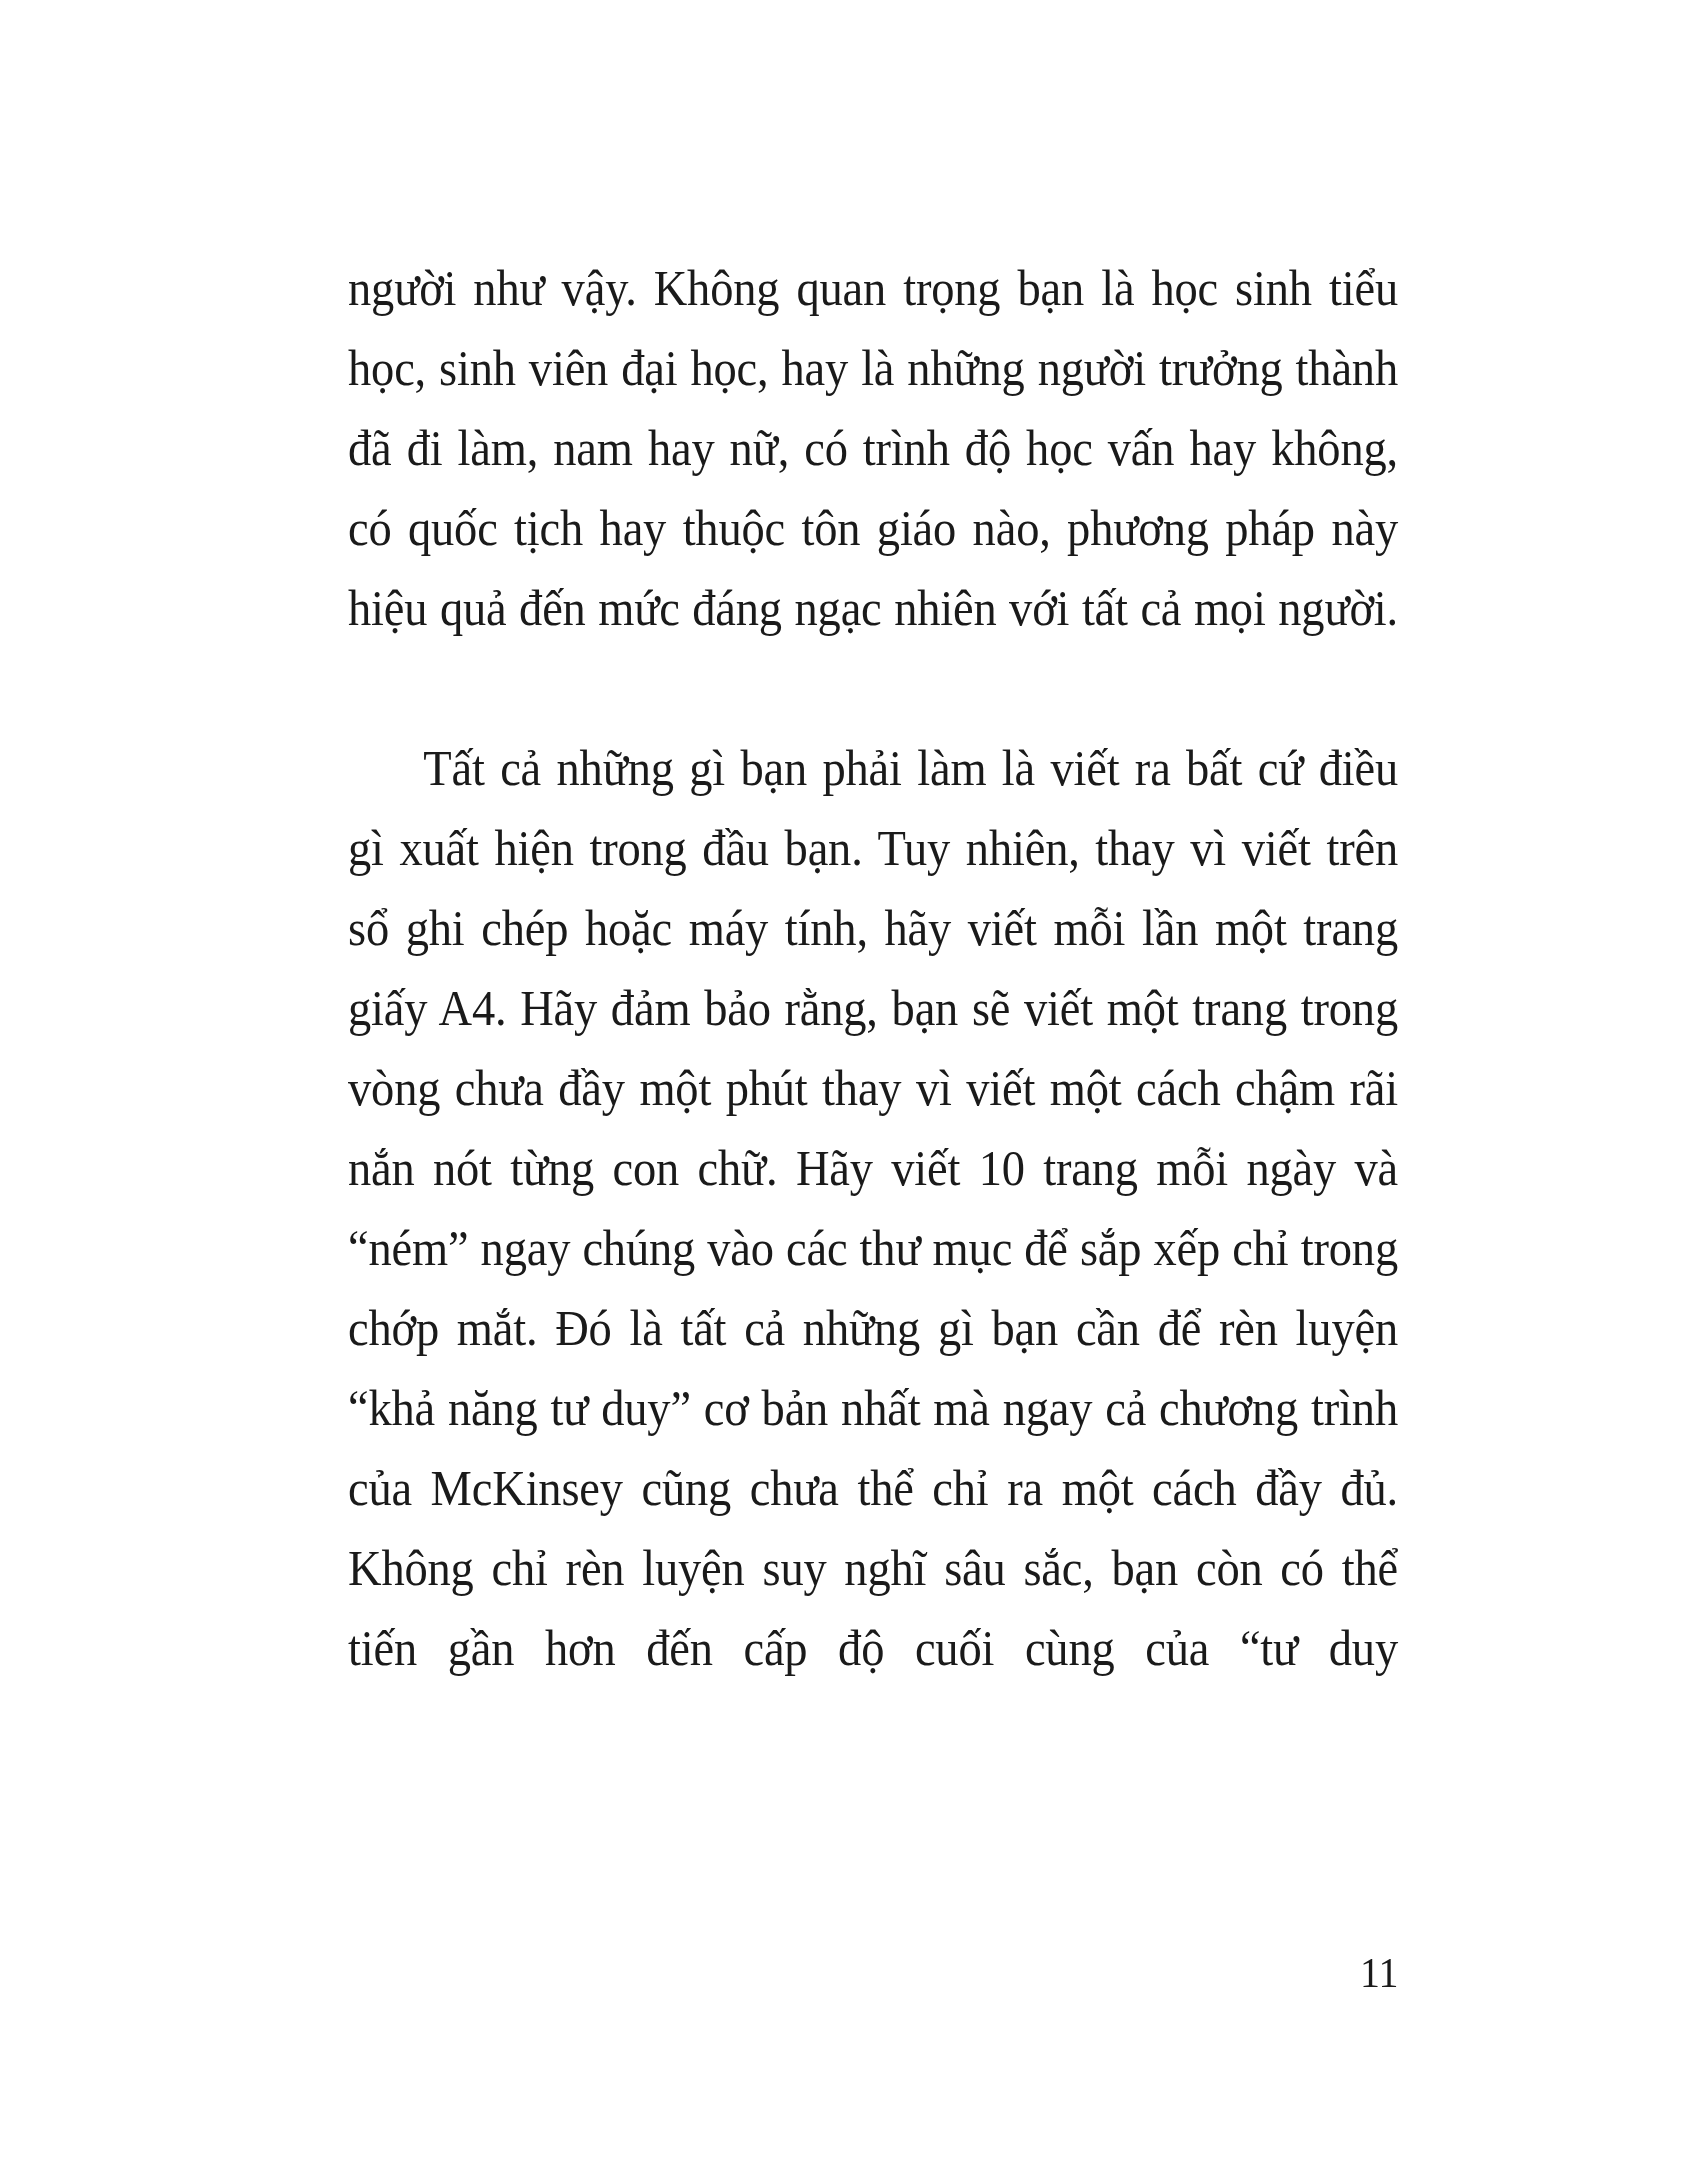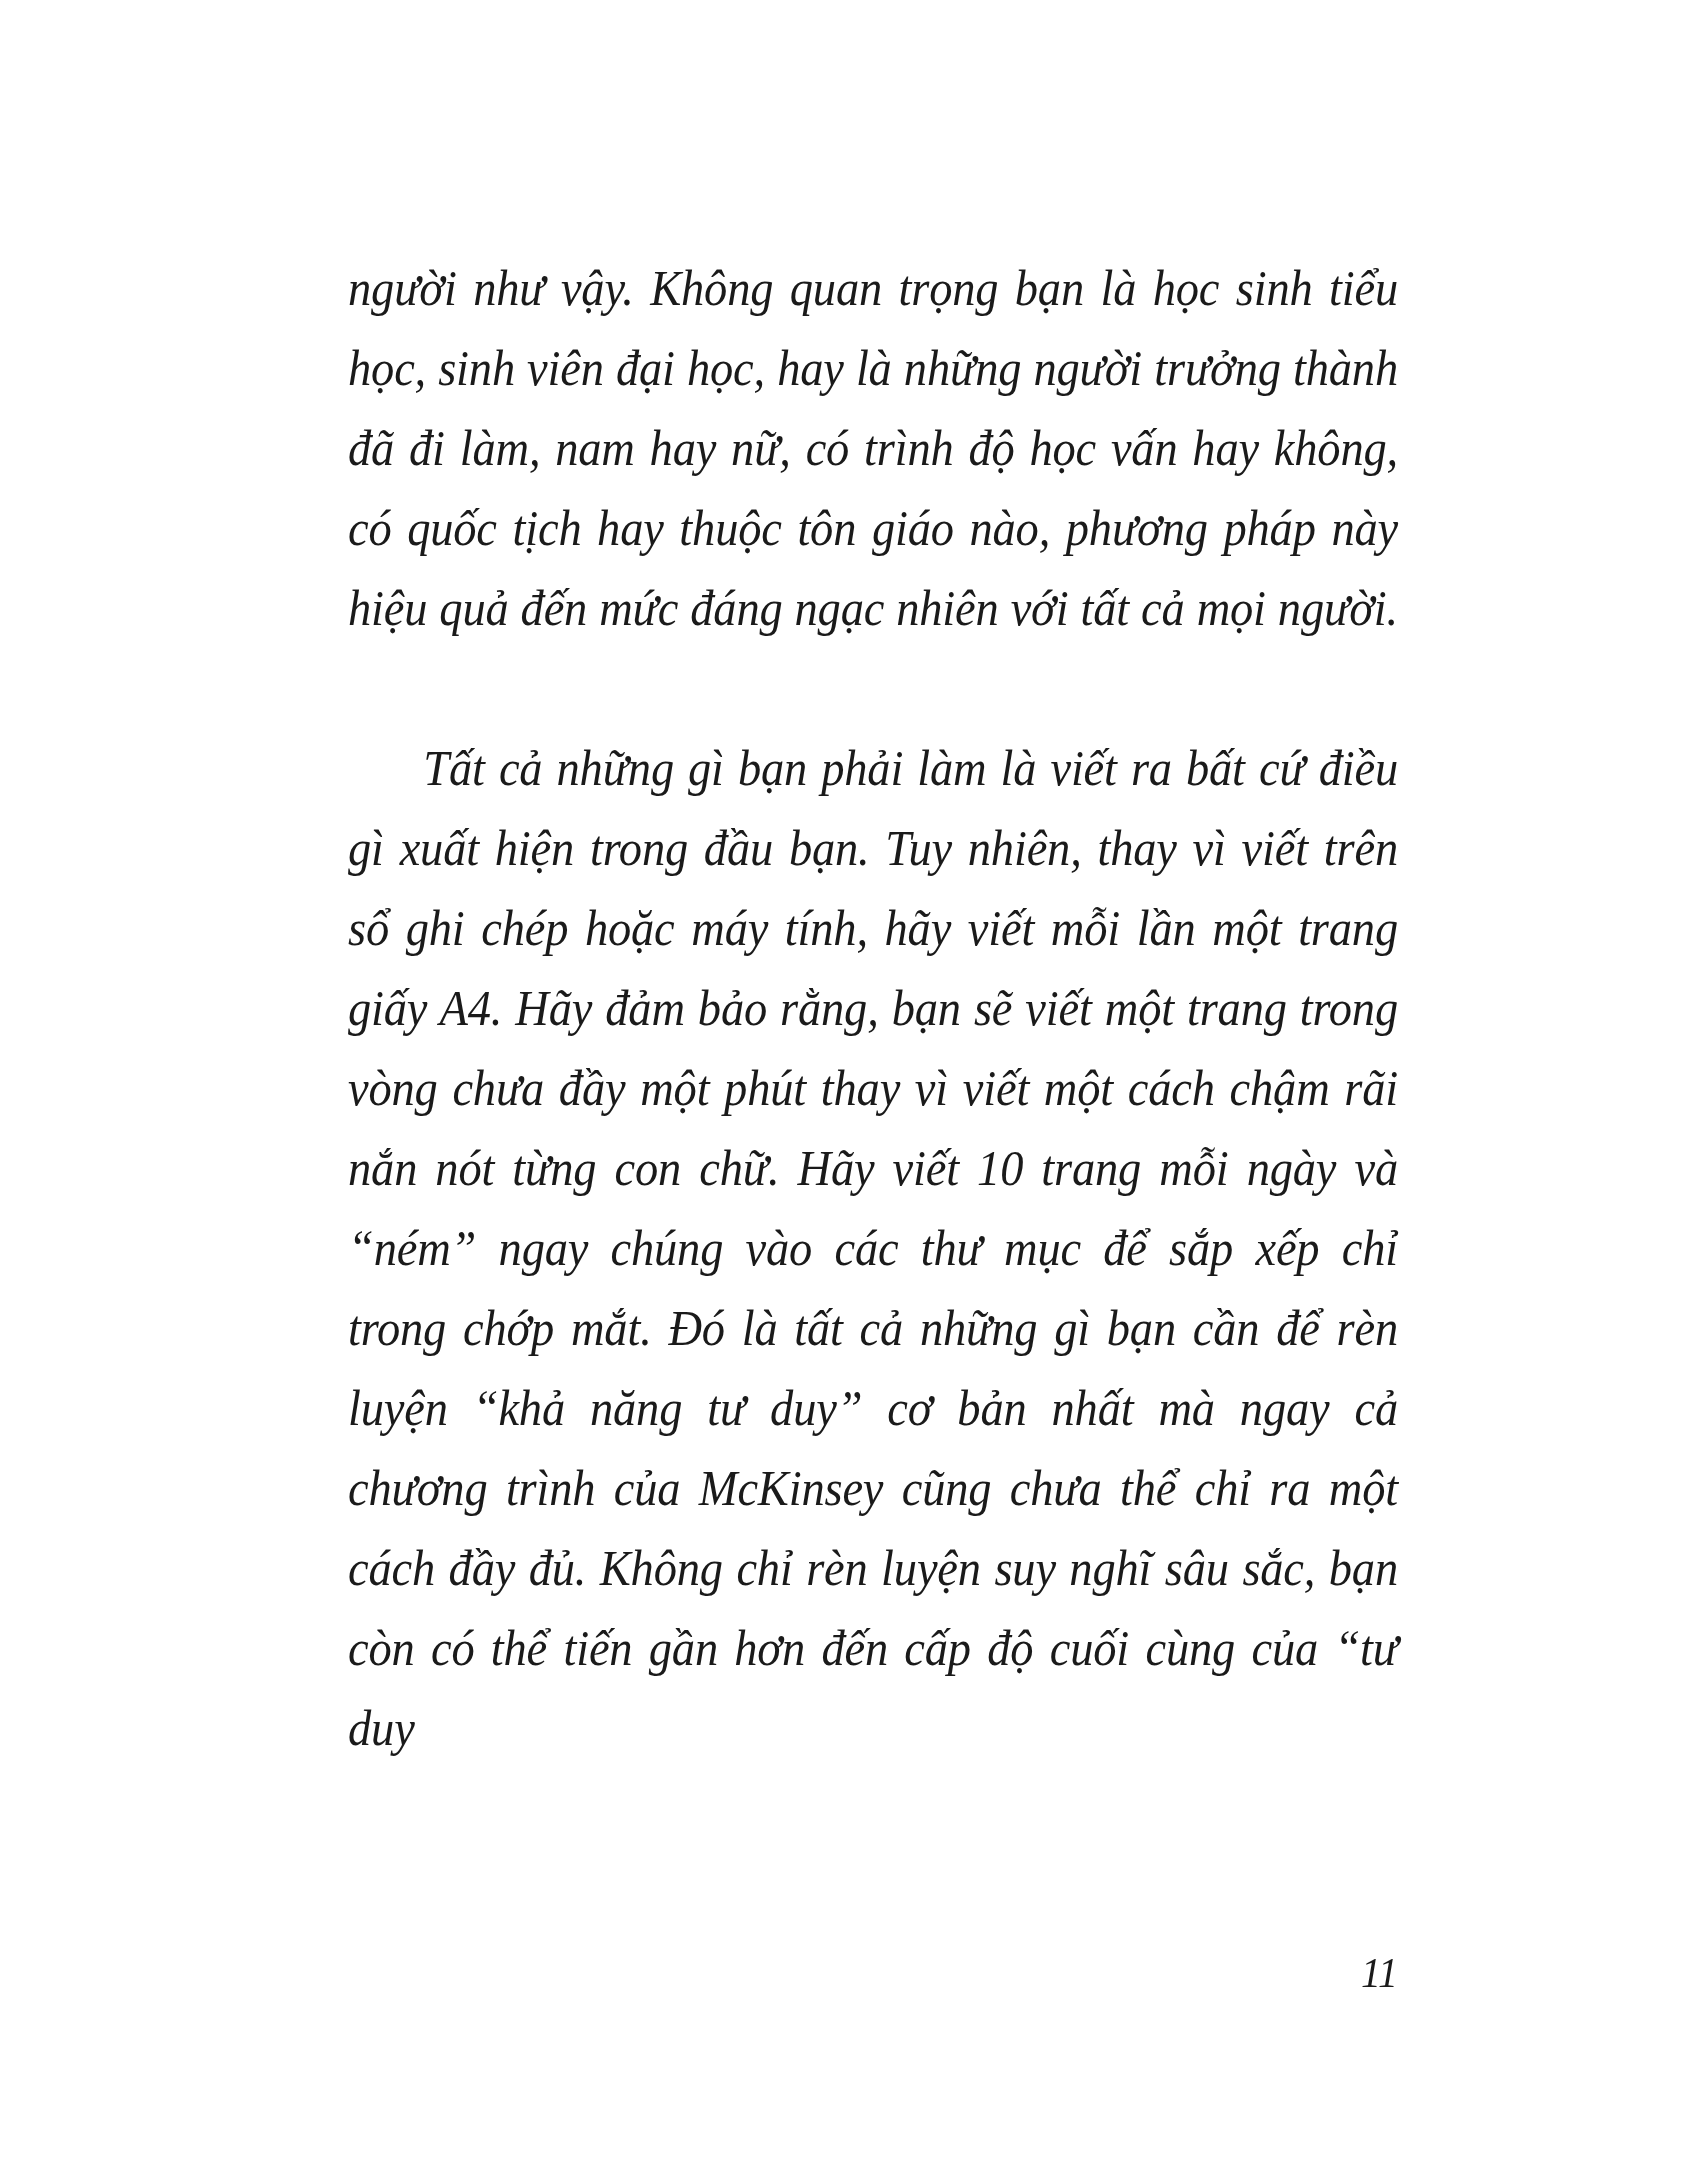--- a/index.html
+++ b/index.html
@@ -16,21 +16,20 @@
     overflow: hidden;
   }
 
   .page {
     position: absolute;
     left: 0;
     top: 0;
     width: 1683px;
     height: 2178px;
     background: #ffffff;
-    font-style: italic;
   }
 
   
   .text-column {
     position: absolute;
     left: 348px;
     top: 248px;
     width: 1049px;
   }
 

